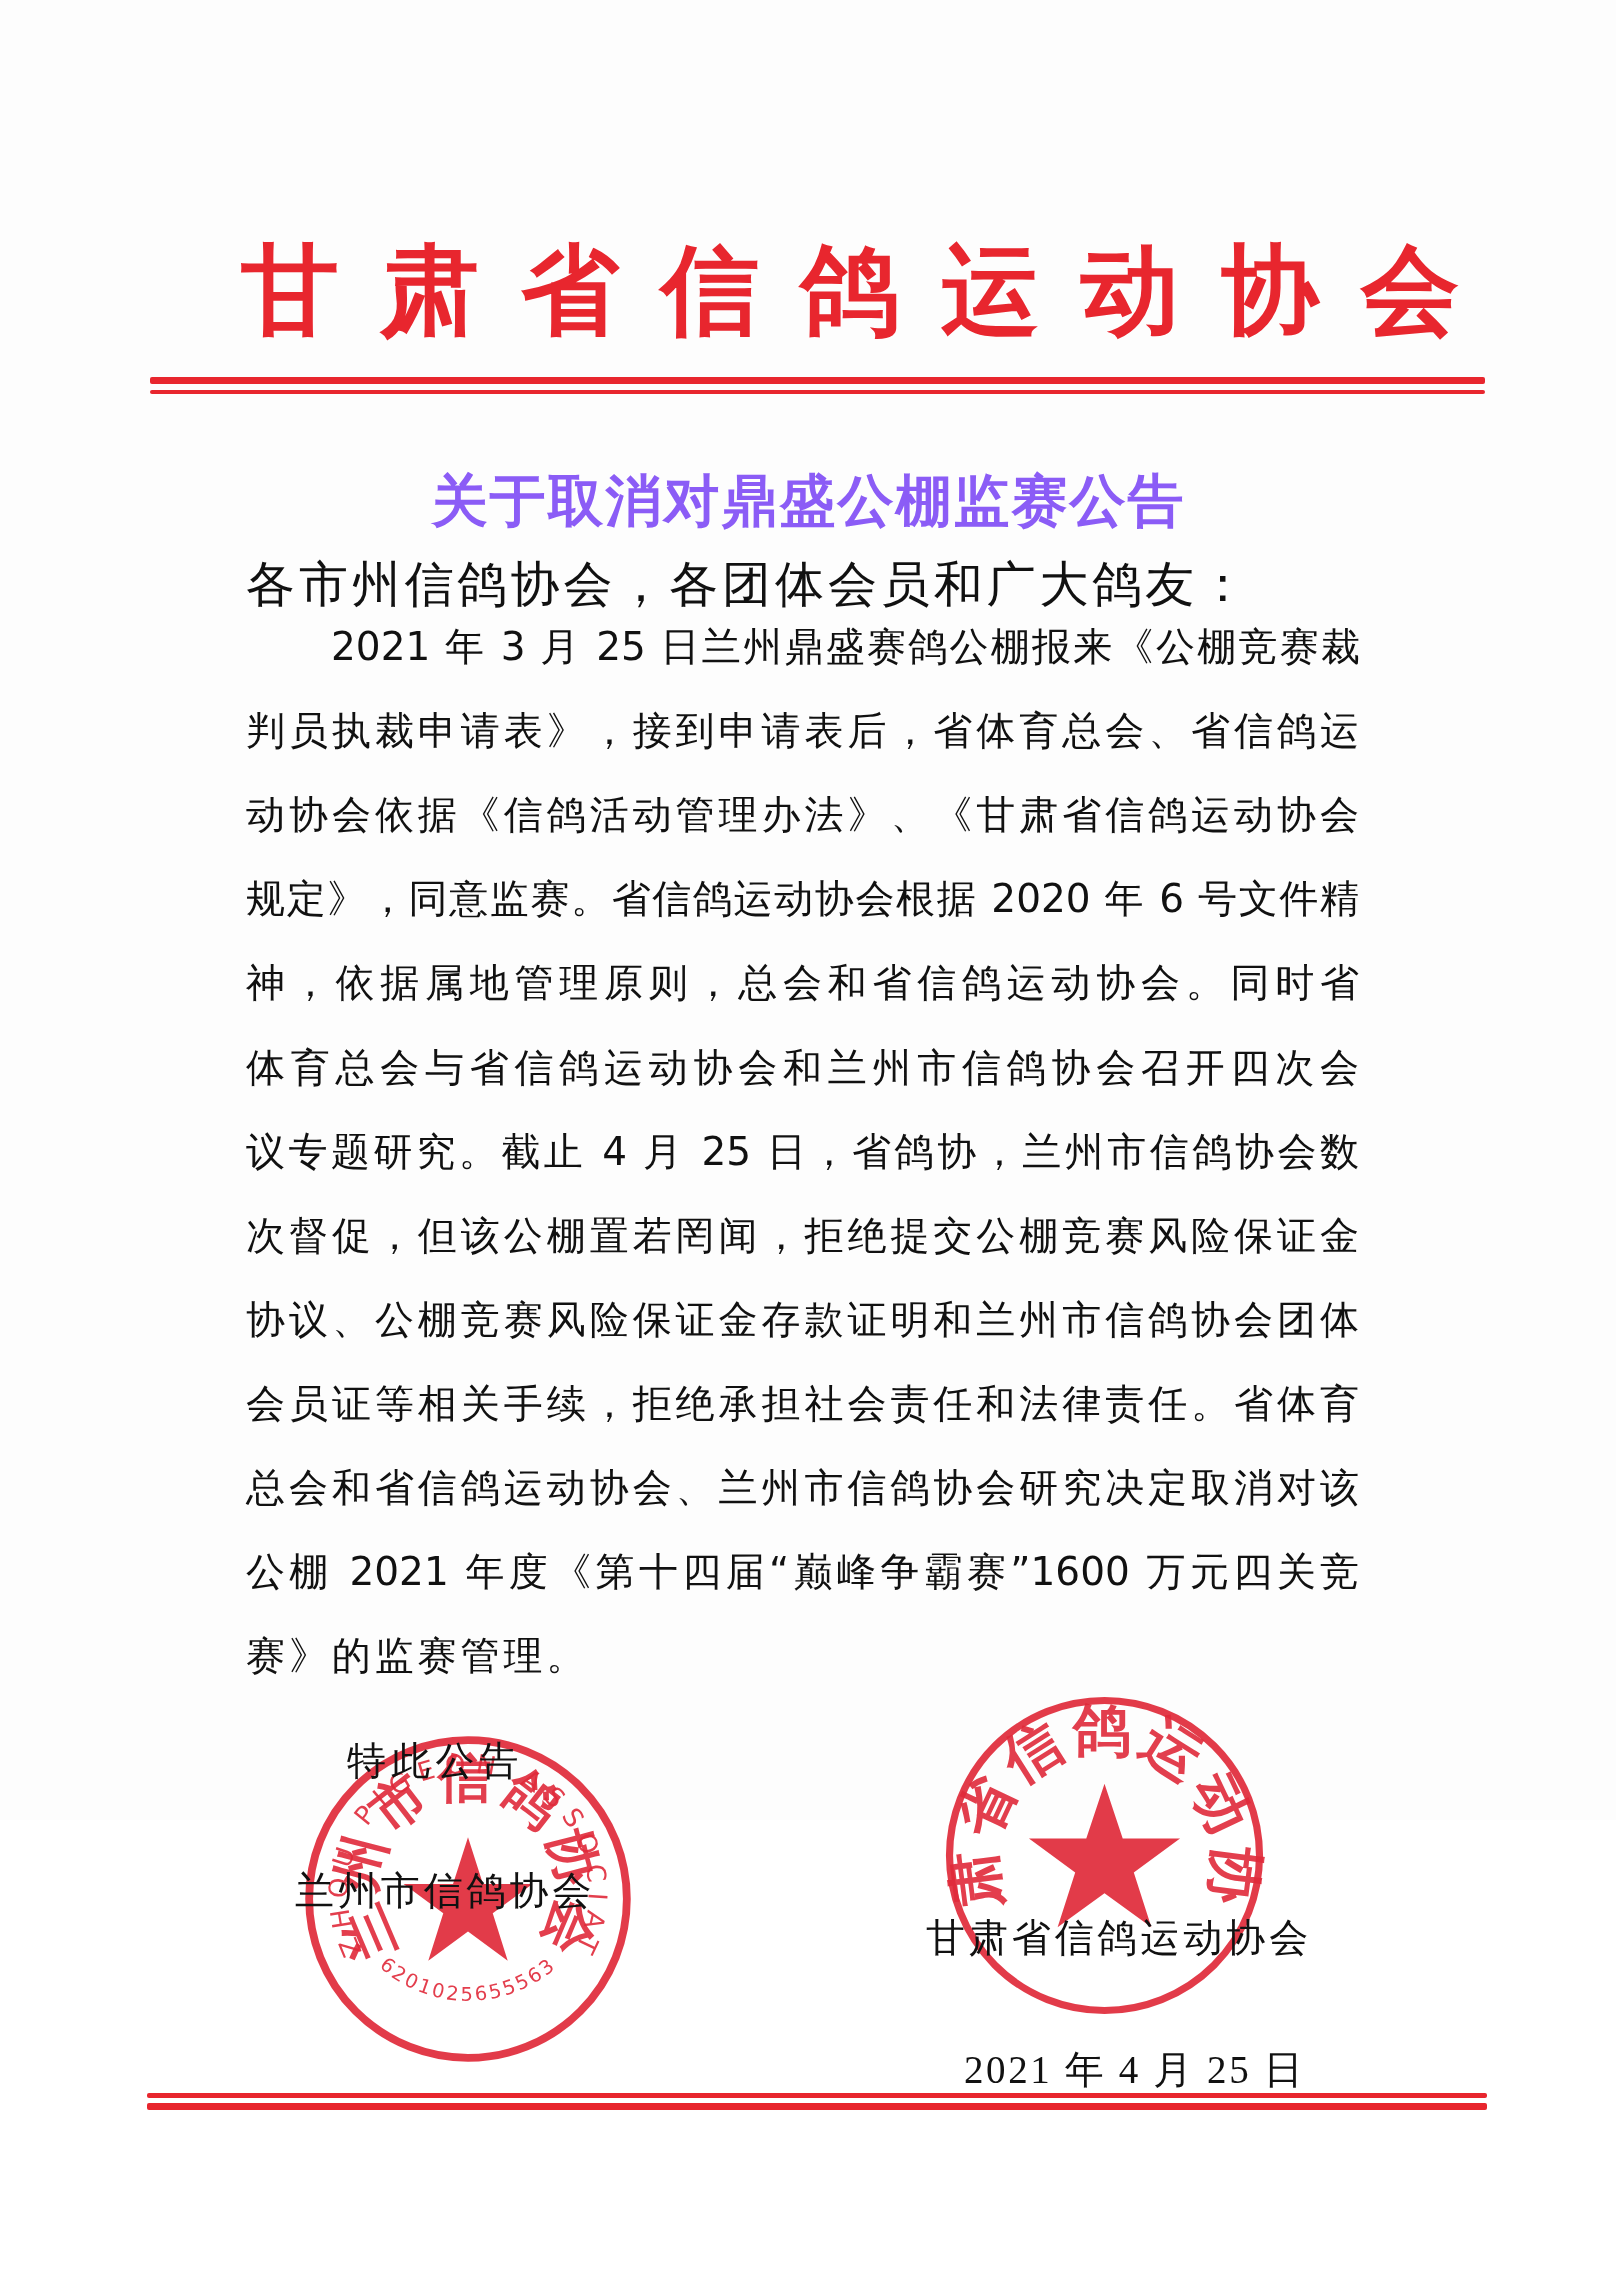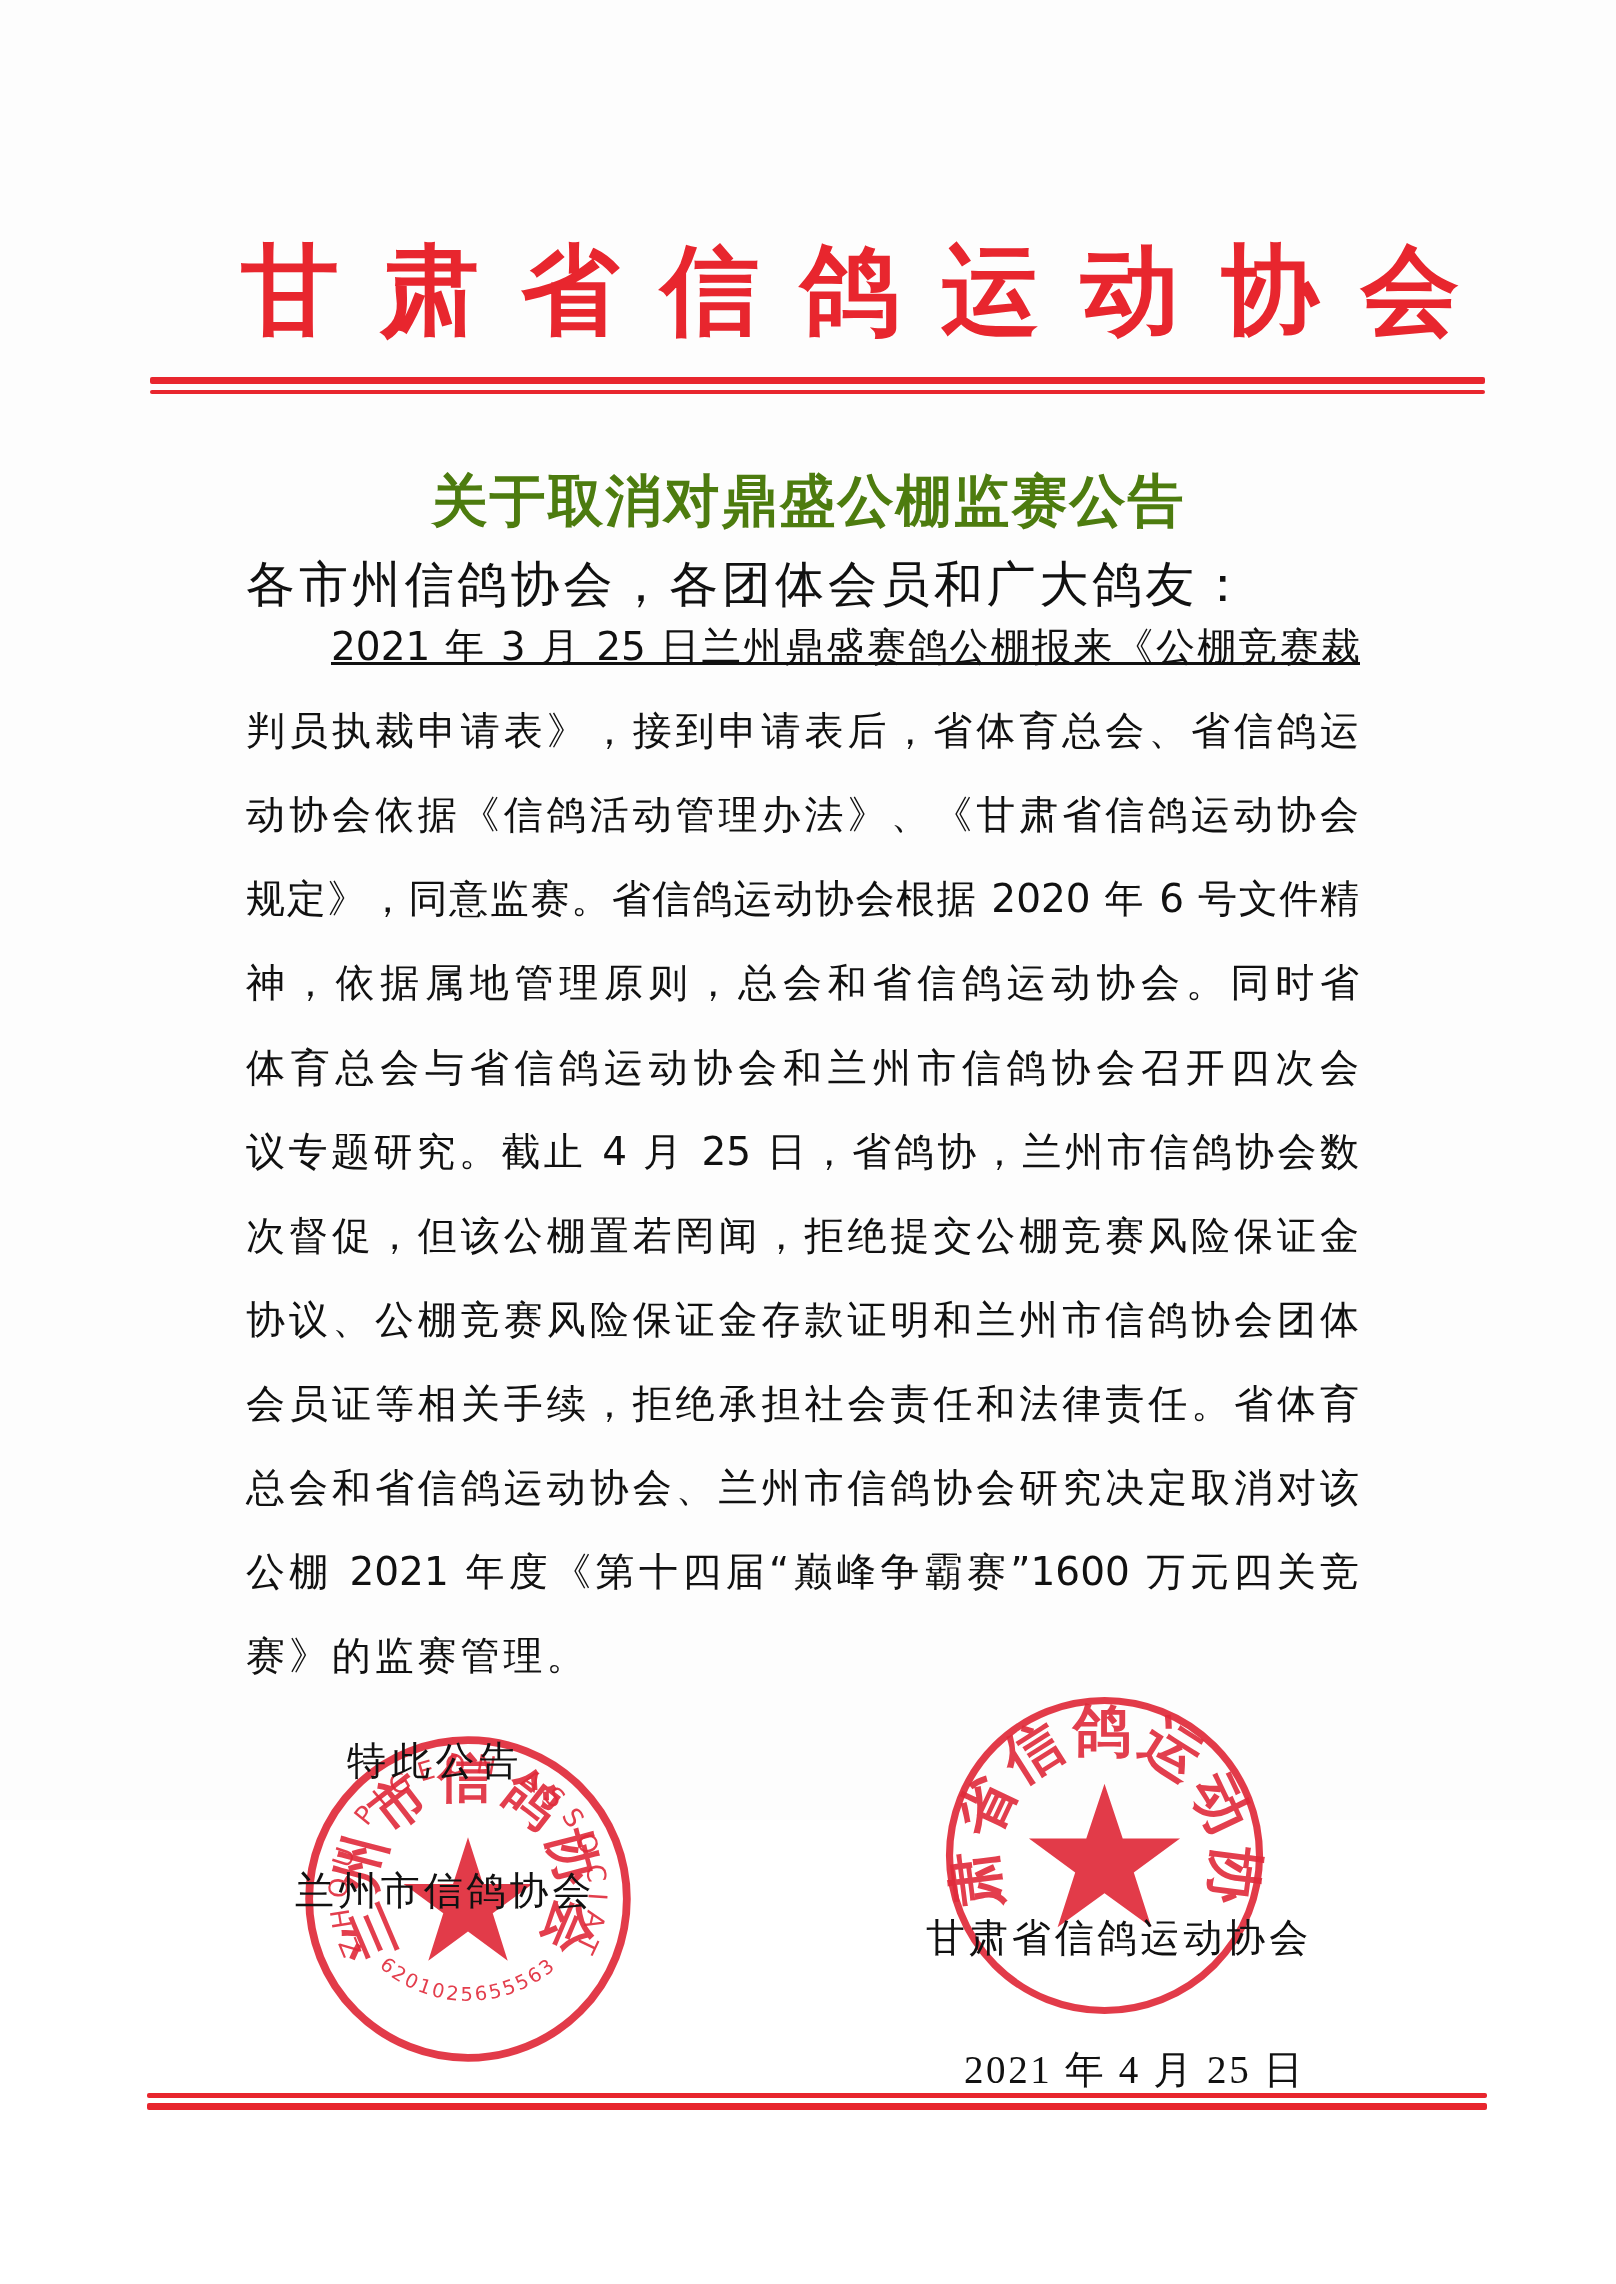--- a/index.html
+++ b/index.html
@@ -6,27 +6,27 @@
   body{width:1617px;height:2284px;position:relative;overflow:hidden;
        font-family:"DejaVu Sans","Liberation Sans",sans-serif;color:#111;}
   .page{position:absolute;left:0;top:0;width:1617px;height:1820px;background:#fdfdfd;}
   .hdr{position:absolute;left:241px;top:231px;width:1147px;height:117px;
        color:#e8262e;font-family:"DejaVu Serif","Liberation Serif",serif;
        font-size:98px;line-height:117px;font-weight:bold;
        letter-spacing:42px;white-space:nowrap;}
   .rule{position:absolute;background:#e8262e;border-radius:2px;}
   .title{position:absolute;left:0;width:1617px;top:464px;height:72px;
          text-align:center;font-size:56px;line-height:72px;font-weight:bold;
-         font-family:"DejaVu Serif","Liberation Serif",serif;letter-spacing:2px;color:#4d7c0f;}
+         font-family:"DejaVu Serif","Liberation Serif",serif;letter-spacing:2px;color:#8b5cf6;}
   .salute{position:absolute;left:246px;top:561px;height:47px;font-size:49px;line-height:47px;
           letter-spacing:3.9px;white-space:nowrap;}
   .body{position:absolute;left:246px;width:1113px;}
   .line{position:absolute;left:0;width:1113px;height:47px;font-size:39px;line-height:47px;
         white-space:nowrap;text-align:justify;text-align-last:justify;}
-  .line.first{padding-left:85px;width:1029px;text-decoration:underline;}
+  .line.first{padding-left:85px;width:1029px;}
   .line.last{text-align-last:left;letter-spacing:3.9px;}
   .num{font-family:"Liberation Serif","DejaVu Serif",serif;}
   .closing{position:absolute;left:347px;top:1737px;font-size:39px;line-height:47px;letter-spacing:5.2px;white-space:nowrap;}
   .sig{position:absolute;font-size:39px;line-height:47px;letter-spacing:3.9px;white-space:nowrap;}
   .stamp{position:absolute;}
   .txt{position:relative;z-index:2;}
 </style>
 </head>
 <body>
 

